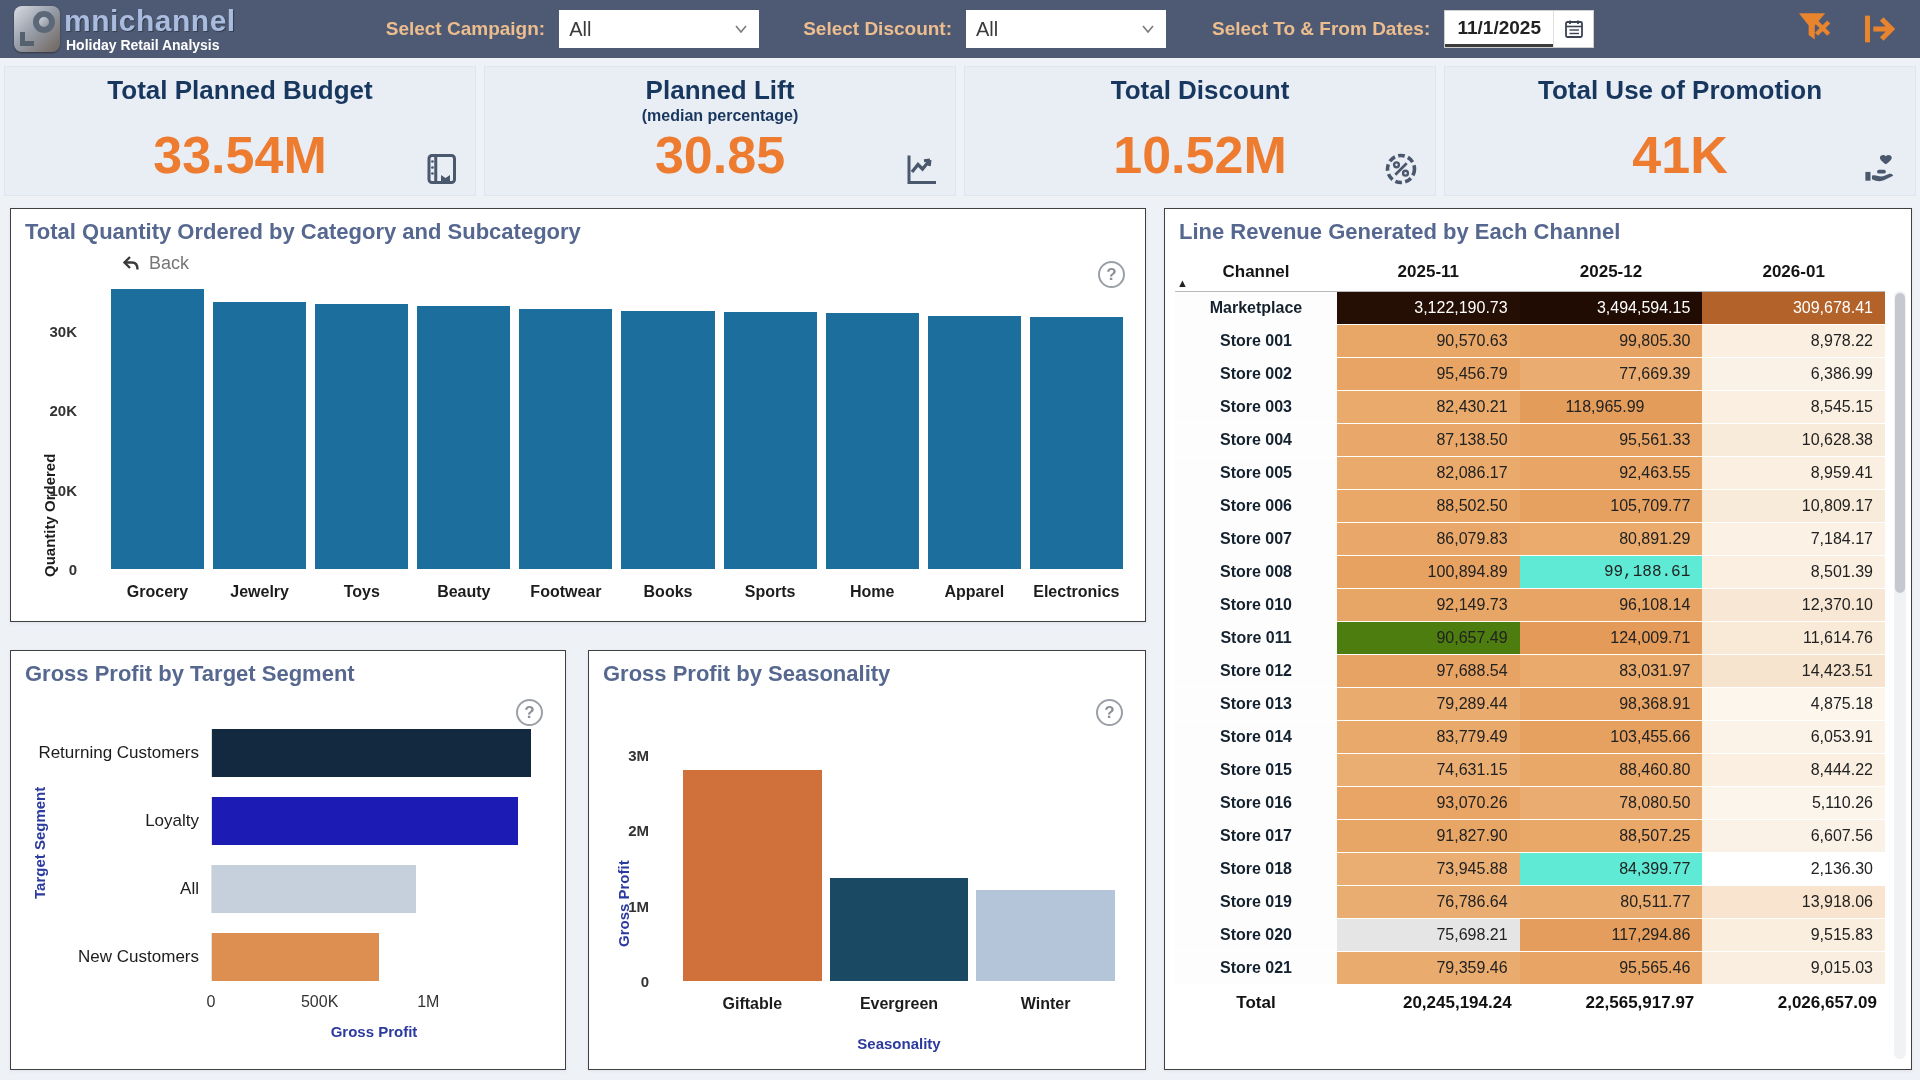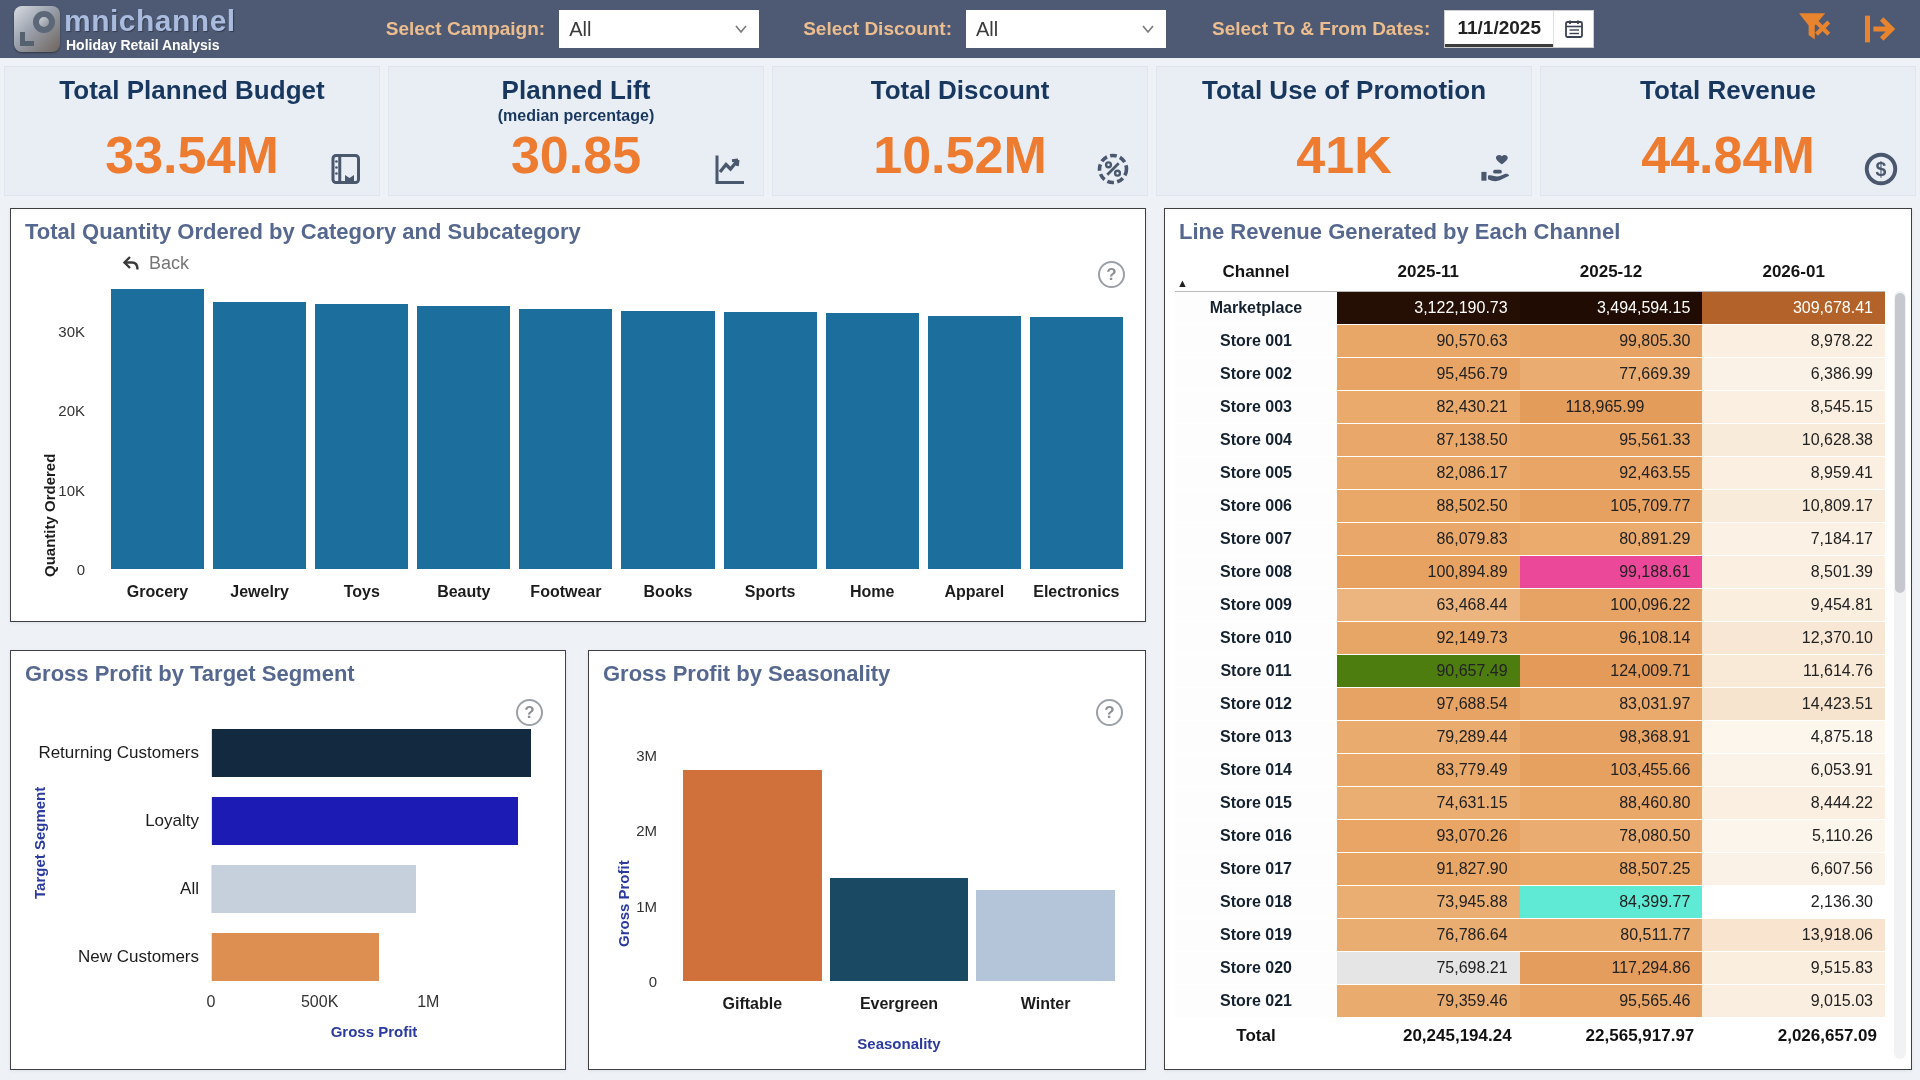--- a/index.html
+++ b/index.html
@@ -63,21 +63,21 @@
   
   .back-btn { position:absolute; left:110px; top:44px; display:flex; align-items:center; gap:8px;
     background:none; border:none; font-size:18px; color:#767676; cursor:pointer;
     font-family:inherit; }
   .vplot { position:absolute; left:0; right:0; }
   .ylab { position:absolute; transform:rotate(-90deg); transform-origin:left top;
     font-size:15px; font-weight:bold; white-space:nowrap; }
   .ylab.dark { color:#1c1c1c; }
   .ylab.blue { color:#2b3a9e; }
   .yticks { position:absolute; top:0; bottom:0; }
-  .ytick { position:absolute; right:14px; transform:translateY(50%); font-size:15px; color:#333; }
+  .ytick { position:absolute; right:22px; transform:translateY(50%); font-size:15px; color:#333;font-weight:bold; }
   .bars { position:absolute; top:0; bottom:0; display:flex; align-items:flex-end; }
   .barwrap { flex:1; position:relative; height:100%; }
   .vbar { position:absolute; bottom:0; left:0; right:0; cursor:pointer; }
   .xcat { position:absolute; bottom:-32px; width:100%; text-align:center; font-size:16px;
     font-weight:bold; color:#1c1c1c; }
   .xaxis-label { position:absolute; text-align:center; font-size:15px; font-weight:bold; color:#2b3a9e; }
 
   
   .hrows { position:absolute; display:flex; flex-direction:column; justify-content:space-between; }
   .hrow { display:flex; align-items:center; height:48px; }
@@ -202,28 +202,20 @@
   <div class="kpi">
     <div class="kpi-title">Total Use of Promotion</div>
     <div class="kpi-value">41K</div>
     <svg class="kpi-ico" width="38" height="36" viewBox="0 0 26 24">
       <path d="M17 3.2 c1.2-1.4 3.6-1 4 .8 .3 1.5-1.6 3.2-4 4.8 -2.4-1.6-4.3-3.3-4-4.8 .4-1.8 2.8-2.2 4-.8 z" fill="currentColor"></path>
       <path d="M3 14 h3.5 v6 H3 z" fill="currentColor"></path>
       <path d="M7.5 19 c3 1.5 6 1.8 8.5 .6 l6-3 c-.6-1.3-2-1.6-3.4-1 l-3 1.2 c-.8 .4-2.6 .4-4 0 -1.5-.5-3-.8-4.1-.2 z" fill="currentColor"></path>
       <rect x="11" y="12.5" width="6" height="2.6" rx="1.3" fill="currentColor"></rect>
     </svg>
   </div>
-  <div class="kpi">
-    <div class="kpi-title">Total Revenue</div>
-    <div class="kpi-value">44.84M</div>
-    <svg class="kpi-ico" width="36" height="36" viewBox="0 0 24 24">
-      <circle cx="12" cy="12" r="9.5" fill="none" stroke="currentColor" stroke-width="2.6"></circle>
-      <text x="12" y="16.6" text-anchor="middle" font-size="13" font-weight="bold" fill="currentColor" font-family="Liberation Sans, sans-serif">$</text>
-    </svg>
-  </div>
 </div>
 
 <div class="panel" id="panel-qty">
   <div class="panel-title">Total Quantity Ordered by Category and Subcategory</div>
   <button class="back-btn">
     <svg width="20" height="20" viewBox="0 0 20 20">
       <path d="M9 3 L3.5 8.5 L9 14" fill="none" stroke="#3a3a3a" stroke-width="2.4"></path>
       <path d="M3.5 8.5 h7.5 c3.5 0 5.5 2.5 5.5 7" fill="none" stroke="#3a3a3a" stroke-width="2.4"></path>
     </svg>
     <span>Back</span>
@@ -412,28 +404,22 @@
           </tr>
           <tr>
             <td class="ch">Store 007</td>
             <td class="num" style="background: rgb(233, 168, 105);">86,079.83</td>
             <td class="num" style="background: rgb(234, 171, 109);">80,891.29</td>
             <td class="num" style="background: rgb(251, 241, 229);">7,184.17</td>
           </tr>
           <tr>
             <td class="ch">Store 008</td>
             <td class="num" style="background: rgb(231, 162, 98);">100,894.89</td>
-            <td class="num" style="background: #ec4899;">99,188.61</td>
+            <td class="num" style="background: #5eead4; font-family: Liberation Mono, monospace;">99,188.61</td>
             <td class="num" style="background: rgb(250, 239, 225);">8,501.39</td>
-          </tr>
-          <tr>
-            <td class="ch">Store 009</td>
-            <td class="num" style="background: rgb(236, 180, 126);">63,468.44</td>
-            <td class="num" style="background: rgb(231, 163, 99);">100,096.22</td>
-            <td class="num" style="background: rgb(250, 238, 223);">9,454.81</td>
           </tr>
           <tr>
             <td class="ch">Store 010</td>
             <td class="num" style="background: rgb(232, 166, 102);">92,149.73</td>
             <td class="num" style="background: rgb(231, 164, 100);">96,108.14</td>
             <td class="num" style="background: rgb(248, 231, 212);">12,370.10</td>
           </tr>
           <tr>
             <td class="ch">Store 011</td>
             <td class="num" style="background: #4d7c0f;">90,657.49</td>

